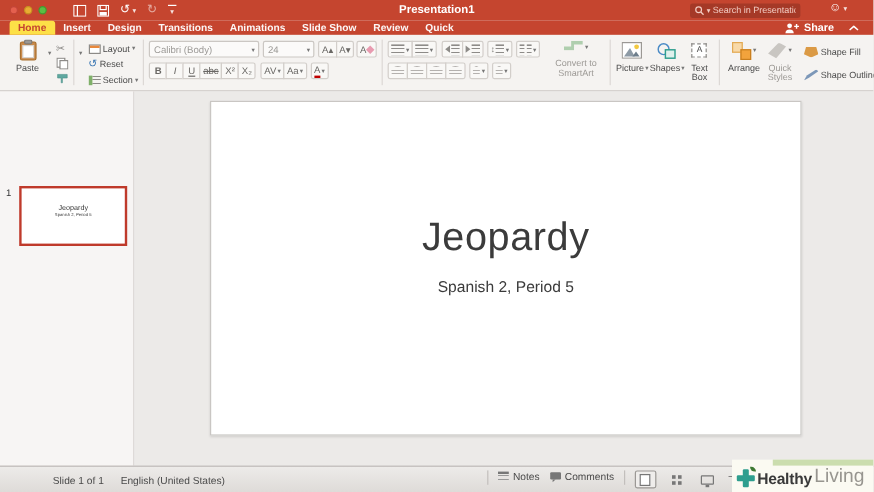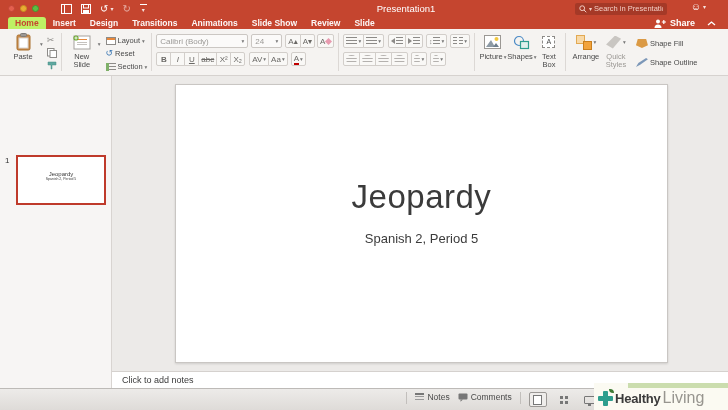--- a/index.html
+++ b/index.html
@@ -9,31 +9,31 @@
   
   .titlebar { position:absolute; top:0; left:0; right:0; height:17px; background:#C5452F; display:flex; align-items:center; z-index:5; }
   .lights { display:flex; gap:5px; margin-left:8px; }
   .light { width:7px; height:7px; border-radius:50%; }
   .light.red { background:#E4604E; border:0.5px solid #C24537; }
   .light.yellow { background:#E9AC33; border:0.5px solid #C78F22; }
   .light.green { background:#5BBE44; border:0.5px solid #43992F; }
   .qat { display:flex; align-items:center; gap:9px; margin-left:22px; color:#fff; }
   .qat .glyph { font-size:10px; line-height:10px; color:#fff; }
   .dim { opacity:.55; }
-  .win-title { position:absolute; left:50%; transform:translateX(-50%); color:#fff; font-weight:normal; font-size:9.5px;margin-left:42px; }
+  .win-title { position:absolute; left:50%; transform:translateX(-50%); color:#fff; font-weight:bold; font-size:9.5px; }
   .searchbox { position:absolute; right:61px; top:2.5px; width:92px; height:12px; background:rgba(0,0,0,.16); border-radius:2px; display:flex; align-items:center; padding:0 4px; gap:2px; }
   .searchbox input { flex:1; min-width:0; background:transparent; border:none; outline:none; font-size:7.5px; color:#F3CCC3; font-family:"Liberation Sans",sans-serif; }
   .searchbox input::placeholder { color:#F3CCC3; opacity:1; }
   .caret { font-size:6px; color:rgba(255,255,255,.85); }
   .smiley-btn { position:absolute; right:22px; top:1px; color:#fff; font-size:10px; display:flex; align-items:center; gap:2px; }
 
   
   .tabbar { position:absolute; top:17px; left:0; right:0; height:12px; background:#C5452F; display:flex; align-items:flex-end; padding-left:8px; z-index:4; }
   .tab { font-size:8.5px; font-weight:bold; color:rgba(255,255,255,.96); padding:2px 7px 2px; border-radius:3px 3px 0 0; line-height:8px; }
-  .tab.active { background:#bef264; color:#C5452F; }
+  .tab.active { background:#fde047; color:#C5452F; }
   .share-area { position:absolute; right:12px; bottom:1px; display:flex; align-items:center; gap:4px; color:#fff; font-size:9px; font-weight:bold; }
   .share-area .chev { margin-left:8px; }
 
   
   .ribbon { position:absolute; top:29px; left:0; right:0; height:47px; background:#F5F3F1; border-bottom:1px solid #D6D2CF; display:flex; align-items:flex-start; padding:3px 4px 0 6px; z-index:3; }
   .rdiv { width:1px; height:38px; background:#DCD8D5; margin:1px 4px 0; flex:none; }
   .bigbtn { display:flex; flex-direction:column; align-items:center; font-size:7.5px; color:#4A4A4A; text-align:center; line-height:1.12; flex:none; padding:0 2px; }
   .bigbtn .iconbox { height:20px; display:flex; align-items:center; justify-content:center; margin-bottom:1px; }
   .grayed { color:#9C9995; }
   .col { display:flex; flex-direction:column; flex:none; }
@@ -90,21 +90,21 @@
   .view-btn { width:18px; height:15px; display:flex; align-items:center; justify-content:center; border-radius:2px; }
   .view-btn.active { border:1px solid #9B9895; background:#EFEDEB; }
   .doc-ico { width:9px; height:10px; border:1px solid #777; background:#fff; }
   .grid-ico { width:3px; height:3px; background:#777; box-shadow:5px 0 #777,0 5px #777,5px 5px #777; margin:-4px 4px 0 0; }
   .mon-ico { width:11px; height:8px; border:1px solid #777; border-radius:1px; position:relative; }
   .mon-ico::after { content:""; position:absolute; left:3px; bottom:-3px; width:3px; height:2px; background:#777; }
   .zoom-minus { font-size:9px; color:#666; }
   .zoom-track { width:12px; height:1px; background:#9a9a9a; }
 
   
-  .watermark { position:absolute; right:0; bottom:0; width:134px; height:27px; background:#FBFAF2; z-index:20; }
+  .watermark { position:absolute; right:0; bottom:0; width:118px; height:27px; background:#FBFAF2; z-index:20; }
   .wm-strip { position:absolute; top:0; left:34px; right:0; height:5px; background:#CBDDAE; }
   .wm-row { position:absolute; left:4px; top:6px; display:flex; align-items:center; }
   .wm-plus { position:relative; width:15px; height:15px; margin-right:2px; }
   .wm-plus .h { position:absolute; top:5px; left:0; width:15px; height:5px; background:#2E9E8E; border-radius:1px; }
   .wm-plus .v { position:absolute; left:5px; top:0; width:5px; height:15px; background:#2E9E8E; border-radius:1px; }
   .wm-plus .leaf { position:absolute; right:-1px; top:-2px; width:5px; height:4px; background:#3E7A34; border-radius:0 4px 0 4px; }
   .wm-bold { font-size:13px; font-weight:bold; color:#3A3A3A; letter-spacing:-.2px; }
   .wm-light { font-size:16px; color:#97958F; margin-left:2px; }
 </style>
 </head>
@@ -152,21 +152,21 @@
 </div>
 
 <div class="tabbar">
   <div class="tab active">Home</div>
   <div class="tab">Insert</div>
   <div class="tab">Design</div>
   <div class="tab">Transitions</div>
   <div class="tab">Animations</div>
   <div class="tab">Slide Show</div>
   <div class="tab">Review</div>
-  <div class="tab">Slide</div>
+  <div class="tab">Quick</div>
   <div class="share-area">
     <svg width="12" height="9" viewBox="0 0 12 9">
         <circle cx="4" cy="2.5" r="2" fill="#fff"></circle>
         <path d="M0.5 9 Q0.5 5.5 4 5.5 Q7.5 5.5 7.5 9 Z" fill="#fff"></path>
         <line x1="9.8" y1="1" x2="9.8" y2="5" stroke="#fff" stroke-width="1.2"></line>
         <line x1="7.8" y1="3" x2="11.8" y2="3" stroke="#fff" stroke-width="1.2"></line>
       </svg>
     <span>Share</span>
     <svg class="chev" width="9" height="5" viewBox="0 0 9 5">
         <polyline points="1,4 4.5,1 8,4" fill="none" stroke="#fff" stroke-width="1.3"></polyline>
@@ -193,34 +193,20 @@
         <rect x="0.5" y="0.5" width="6.5" height="7.5" fill="#fff" stroke="#8D8B88"></rect>
         <rect x="3" y="2.5" width="6.5" height="7" fill="#fff" stroke="#8D8B88"></rect>
       </svg>
     <svg width="10" height="9" viewBox="0 0 10 9">
         <path d="M1 1 L9 1 L9 4 L5 4 L5 8 L4 8 L4 4 L1 4 Z" fill="#5FA8A0" stroke="#488F87" stroke-width="0.5"></path>
       </svg>
   </div>
 
   <div class="rdiv"></div>
 
-  <div class="bigbtn" style="width:32px;">
-    <div class="iconbox">
-      <svg width="18" height="15" viewBox="0 0 18 15">
-          <rect x="1" y="1" width="16" height="13" fill="#fff" stroke="#A5A29E"></rect>
-          <line x1="4" y1="4.5" x2="14" y2="4.5" stroke="#E8883C"></line>
-          <line x1="4" y1="7.5" x2="14" y2="7.5" stroke="#C5C2BE"></line>
-          <line x1="4" y1="9.5" x2="14" y2="9.5" stroke="#C5C2BE"></line>
-          <circle cx="3" cy="3" r="2.6" fill="#6DA832"></circle>
-          <line x1="3" y1="1.4" x2="3" y2="4.6" stroke="#fff" stroke-width="0.9"></line>
-          <line x1="1.4" y1="3" x2="4.6" y2="3" stroke="#fff" stroke-width="0.9"></line>
-        </svg>
-    </div>
-    <span class="two-lines">New Slide</span>
-  </div>
   <span class="dd" style="margin-top:9px;">▾</span>
   <div class="col" style="margin-left:5px; margin-top:2px;">
     <div class="smallrow">
       <span class="mini-layout"></span>
       <span>Layout</span>
       <span class="dd">▾</span>
     </div>
     <div class="smallrow">
       <span class="undo-glyph">↺</span>
       <span>Reset</span>
@@ -233,21 +219,21 @@
   </div>
 
   <div class="rdiv"></div>
 
   <div class="col" style="gap:4px; margin-top:2px;">
     <div style="display:flex; gap:3px; align-items:center;">
       <div class="combo" style="width:92px;text-align:right;">
         <span>Calibri (Body)</span>
           <span class="dd">▾</span>
       </div>
-      <div class="combo" style="width:31px;justify-content:space-between;">
+      <div class="combo" style="width:43px;justify-content:space-between;">
         <span>24</span>
           <span class="dd">▾</span>
       </div>
       <div class="seg">
         <span class="segbtn">A▴</span>
         <span class="segbtn">A▾</span>
       </div>
       <span class="segbtn lone" style="border-radius:2px;">
         <span>A</span>
         <span style="width:5px;height:5px;background:#E89BB0;transform:rotate(45deg);"></span>
@@ -333,20 +319,27 @@
           <span class="ico-lines light" style="width:6px;"></span>
           <span class="dd">▾</span>
         </span>
       <span class="segbtn lone">
           <span class="ico-lines light" style="width:6px;"></span>
           <span class="dd">▾</span>
         </span>
     </div>
   </div>
 
+  <div class="bigbtn grayed" style="width:48px; margin-left:6px;">
+    <div class="iconbox" style="height:16px;">
+        <span class="smartart-ico"></span>
+        <span class="dd" style="margin-left:2px;">▾</span>
+      </div>
+    <span class="two-lines">Convert to SmartArt</span>
+  </div>
 
   <div class="rdiv"></div>
 
   <div class="bigbtn" style="width:28px;">
     <div class="iconbox">
       <svg width="17" height="14" viewBox="0 0 17 14">
           <rect x="0.5" y="0.5" width="16" height="13" fill="#fff" stroke="#9B9894"></rect>
           <polygon points="2,12 7,5 11,12" fill="#8D9AA5"></polygon>
           <polygon points="9,12 12,8 15,12" fill="#6E7E8C"></polygon>
           <circle cx="12.5" cy="4" r="2" fill="#F2C840"></circle>
@@ -418,26 +411,27 @@
     <div class="thumb-title">Jeopardy</div>
     <div class="thumb-sub">Spanish 2, Period 5</div>
   </div>
 </div>
 
 <div class="editor">
   <div class="slide">
     <div class="slide-title">Jeopardy</div>
     <div class="slide-sub">Spanish 2, Period 5</div>
   </div>
-  <div class="notesbar">
-    <span>Click to add notes</span>
-  </div>
 </div>
 
 <div class="statusbar">
+  <div class="sb-left">
+    <span>Slide 1 of 1</span>
+    <span>English (United States)</span>
+  </div>
   <div class="sb-right">
     <span class="sb-div"></span>
     <span class="sb-btn">
       <span class="notes-ico"></span>
       <span>Notes</span>
     </span>
     <span class="sb-btn">
       <svg width="10" height="9" viewBox="0 0 10 9">
           <rect x="0.5" y="0.5" width="9" height="6" rx="1" fill="#777"></rect>
           <polygon points="2.5,6.5 2.5,8.8 5,6.5" fill="#777"></polygon>

